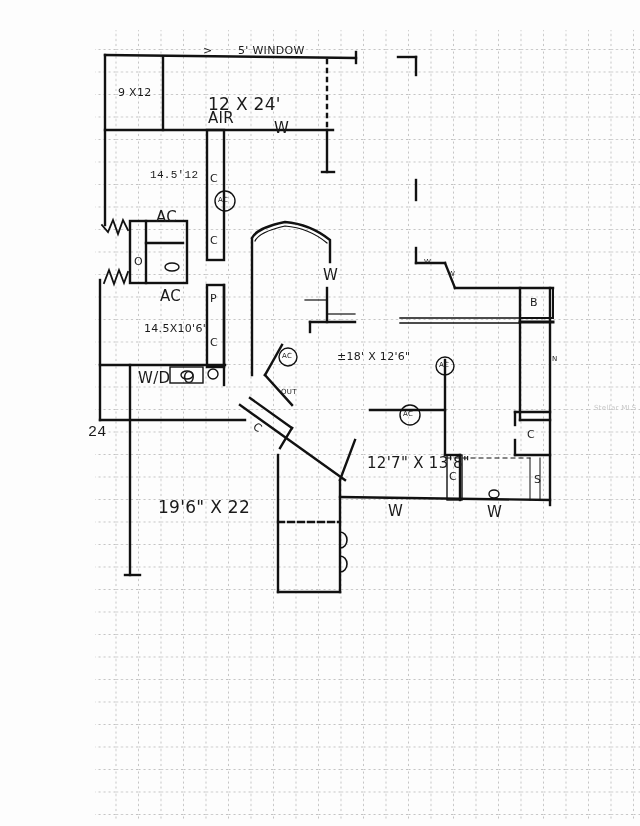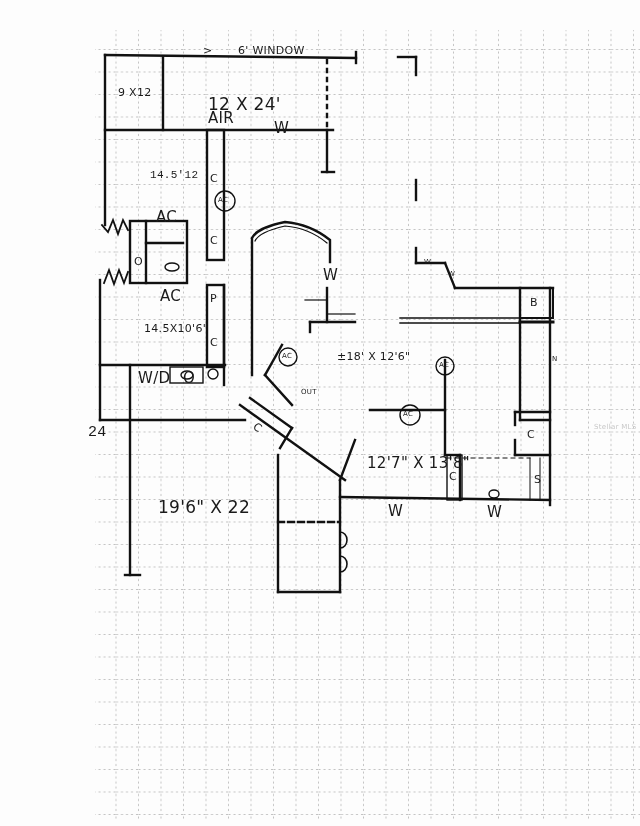--- a/index.html
+++ b/index.html
@@ -112,50 +112,50 @@
     <ellipse cx="187" cy="375" rx="6" ry="4" stroke-width="1.4"></ellipse>
     <circle cx="213" cy="374" r="5" stroke-width="1.4"></circle>
     <ellipse cx="494" cy="494" rx="5" ry="4" stroke-width="1.4"></ellipse>
     <circle cx="225" cy="201" r="10" stroke-width="1.4"></circle>
     <circle cx="288" cy="357" r="9" stroke-width="1.4"></circle>
     <circle cx="445" cy="366" r="9" stroke-width="1.4"></circle>
     <circle cx="410" cy="415" r="10" stroke-width="1.4"></circle>
   </svg>
 
   <div class="lbl" style="left:203px;top:44px;">&gt;</div>
-  <div class="lbl" style="left:238px;top:44px;">6' WINDOW</div>
+  <div class="lbl" style="left:238px;top:44px;">5' WINDOW</div>
   <div class="lbl" style="left:118px;top:86px;">9 X12</div>
   <div class="lbl big" style="left:208px;top:94px;">12 X 24'</div>
   <div class="lbl sm" style="left:208px;top:109px;">AIR</div>
   <div class="lbl sm" style="left:274px;top:119px;">W</div>
   <div class="lbl" style="left:150px;top:169px;font-family:Liberation Mono, monospace;">14.5'12</div>
   <div class="lbl" style="left:210px;top:172px;">C</div>
   <div class="lbl xs" style="left:218px;top:196px;">AC</div>
   <div class="lbl" style="left:210px;top:234px;">C</div>
   <div class="lbl sm" style="left:156px;top:208px;">AC</div>
   <div class="lbl" style="left:134px;top:255px;">O</div>
   <div class="lbl sm" style="left:160px;top:287px;">AC</div>
   <div class="lbl" style="left:210px;top:292px;">P</div>
   <div class="lbl" style="left:144px;top:322px;">14.5X10'6"</div>
   <div class="lbl" style="left:210px;top:336px;">C</div>
   <div class="lbl sm" style="left:138px;top:369px;">W/D</div>
   <div class="lbl sm" style="left:183px;top:369px;">O</div>
   <div class="lbl sm" style="left:88px;top:424px;font-family:Liberation Mono, monospace;">24</div>
   <div class="lbl xs" style="left:282px;top:352px;">AC</div>
-  <div class="lbl xs" style="left:281px;top:388px;padding-left:20px;">OUT</div>
+  <div class="lbl xs" style="left:281px;top:388px;">OUT</div>
   <div class="lbl" style="left:337px;top:350px;">±18' X 12'6"</div>
   <div class="lbl xs" style="left:439px;top:361px;">AC</div>
   <div class="lbl xs" style="left:403px;top:410px;">AC</div>
   <div class="lbl sm" style="left:323px;top:266px;">W</div>
   <div class="lbl xs" style="left:424px;top:258px;">W</div>
   <div class="lbl xs" style="left:448px;top:270px;">W</div>
   <div class="lbl" style="left:530px;top:296px;">B</div>
   <div class="lbl xs" style="left:552px;top:355px;">N</div>
   <div class="lbl" style="left:527px;top:428px;">C</div>
   <div class="lbl sm" style="left:367px;top:454px;">12'7" X 13'8"</div>
   <div class="lbl" style="left:449px;top:470px;">C</div>
   <div class="lbl" style="left:534px;top:473px;">S</div>
   <div class="lbl sm" style="left:388px;top:502px;">W</div>
   <div class="lbl sm" style="left:487px;top:503px;">W</div>
   <div class="lbl big" style="left:158px;top:497px;">19'6" X 22</div>
   <div class="lbl" style="left:258px;top:420px;transform:rotate(35deg);">C</div>
-  <div class="lbl xs" style="left:594px;top:423px;color:#c8c8c8;">Stellar MLS</div>
+  <div class="lbl xs" style="left:594px;top:404px;color:#c8c8c8;">Stellar MLS</div>
 </div>
 
 </body></html>

